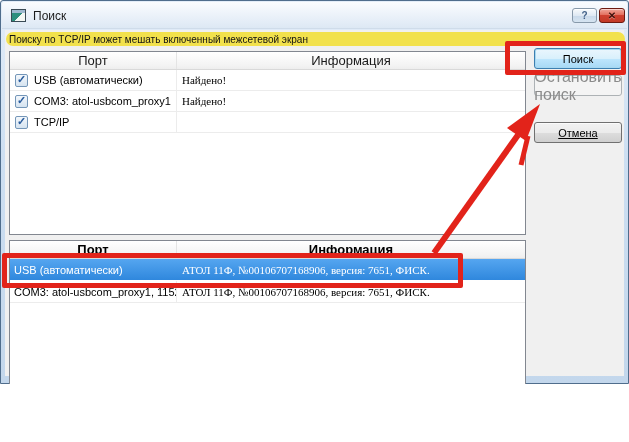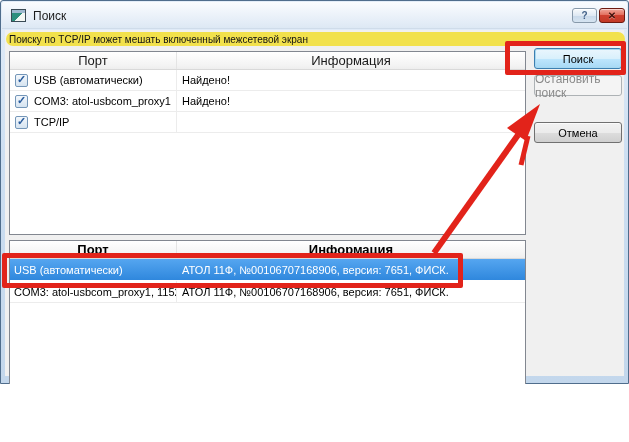--- a/index.html
+++ b/index.html
@@ -39,40 +39,40 @@
        border-bottom:1px solid #d9d9d9;font-size:13px;color:#1a1a1a;}
   .th{display:flex;align-items:center;justify-content:center;height:100%;}
   .th-port{width:167px;border-right:1px solid #e4e4e4;}
   .th-info{flex:1;}
   .tbl2 .thead{font-weight:bold;color:#000;}
   .trow{display:flex;align-items:center;border-bottom:1px solid #ececec;font-size:11px;color:#000;}
   .tbl1 .trow{height:21px;}
   .tbl2 .trow{height:22px;}
   .cell-port{width:167px;display:flex;align-items:center;height:100%;padding-left:4px;
        border-right:1px solid #ececec;white-space:nowrap;overflow:hidden;}
-  .cell-info{flex:1;padding-left:5px;white-space:nowrap;overflow:hidden;}
+  .cell-info{flex:1;padding-left:5px;white-space:nowrap;overflow:hidden;font-family:Liberation Serif, serif;}
   .trow.selected{background:linear-gradient(180deg,#55a6f0,#2f87dd);color:#fff;border-bottom:1px solid #fff;}
   .trow.selected .cell-port{border-right:none;}
 
   .checkbox{width:13px;height:13px;margin:0 6px 0 1px;border:1px solid #7496b8;border-radius:2px;
        background:linear-gradient(180deg,#f4f8fc,#d5e3f0);display:flex;align-items:center;
        justify-content:center;flex:0 0 auto;}
   .checkmark{color:#2c5e9e;font-size:11px;font-weight:bold;line-height:1;margin-top:-1px;}
 
   
   .btn{position:absolute;left:533px;width:88px;height:21px;border:1px solid #707070;border-radius:3px;
        font-size:11px;color:#000;display:flex;align-items:center;justify-content:center;
        background:linear-gradient(180deg,#f2f2f2 0%,#ebebeb 50%,#dddddd 51%,#cfcfcf 100%);
        box-shadow:inset 0 1px 0 #fbfbfb;}
   .btn-search{top:47px;border-color:#3c7fb1;
        background:linear-gradient(180deg,#eaf6fd 0%,#d9f0fc 50%,#bee6fd 51%,#a7d9f5 100%);
        box-shadow:0 0 0 1px #a8d8f0 inset;}
-  .btn-stop{top:74px;border-color:#adb2b5;color:#8b8b8b;background:#f4f4f4;box-shadow:none;font-size:12px;}
+  .btn-stop{top:74px;border-color:#adb2b5;color:#8b8b8b;background:#f4f4f4;box-shadow:none;font-size:16px;}
   .btn-select{top:97px;}
-  .btn-cancel{top:121px;}
+  .btn-cancel{top:121px;text-decoration:underline;}
 
   
   .anno-box{position:absolute;border:5px solid #e2231a;border-radius:2px;z-index:40;pointer-events:none;}
   .anno-box-btn{left:504px;top:40px;width:121px;height:34px;}
   .anno-box-row{left:1px;top:252px;width:461px;height:35px;}
   #arrow-svg{position:absolute;left:0;top:0;z-index:50;pointer-events:none;}
 </style>
 </head>
 <body>
 

